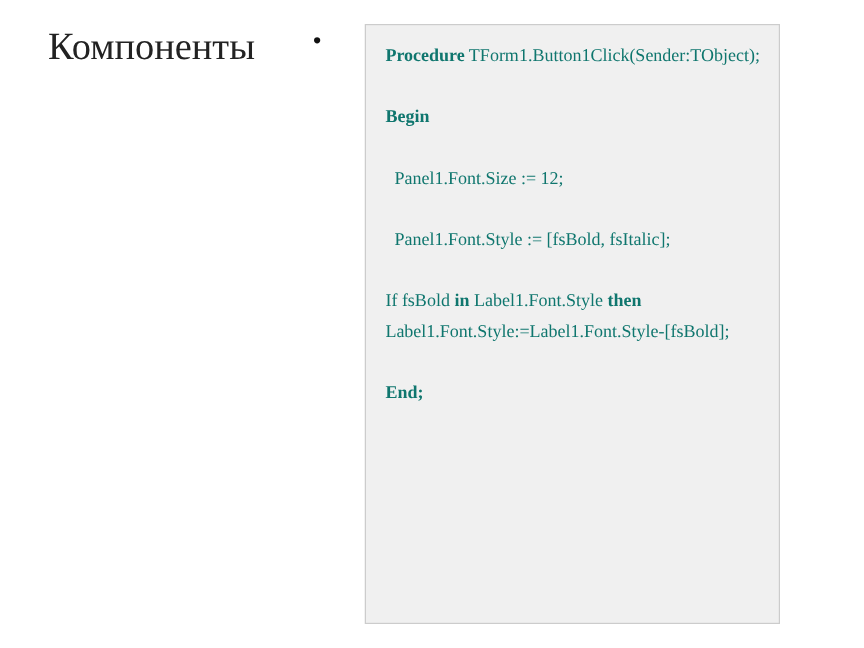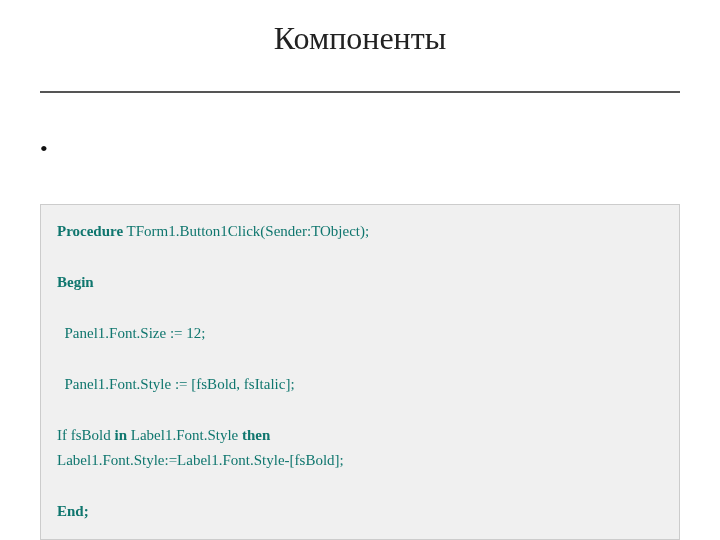--- a/index.html
+++ b/index.html
@@ -15,21 +15,21 @@
       font-family: 'Times New Roman', Times, serif;
       overflow: hidden;
     }
 
     .page-container {
       width: 720px;
       height: 540px;
       background: #ffffff;
       padding: 20px 40px 20px 40px;
       display: flex;
-      flex-direction: column;
+      flex-direction: row;
       gap: 24px;
     }
 
     .title {
       text-align: center;
       font-size: 32px;
       font-weight: normal;
       color: #222222;
       margin-bottom: 10px;
       font-family: 'Times New Roman', Times, serif;

